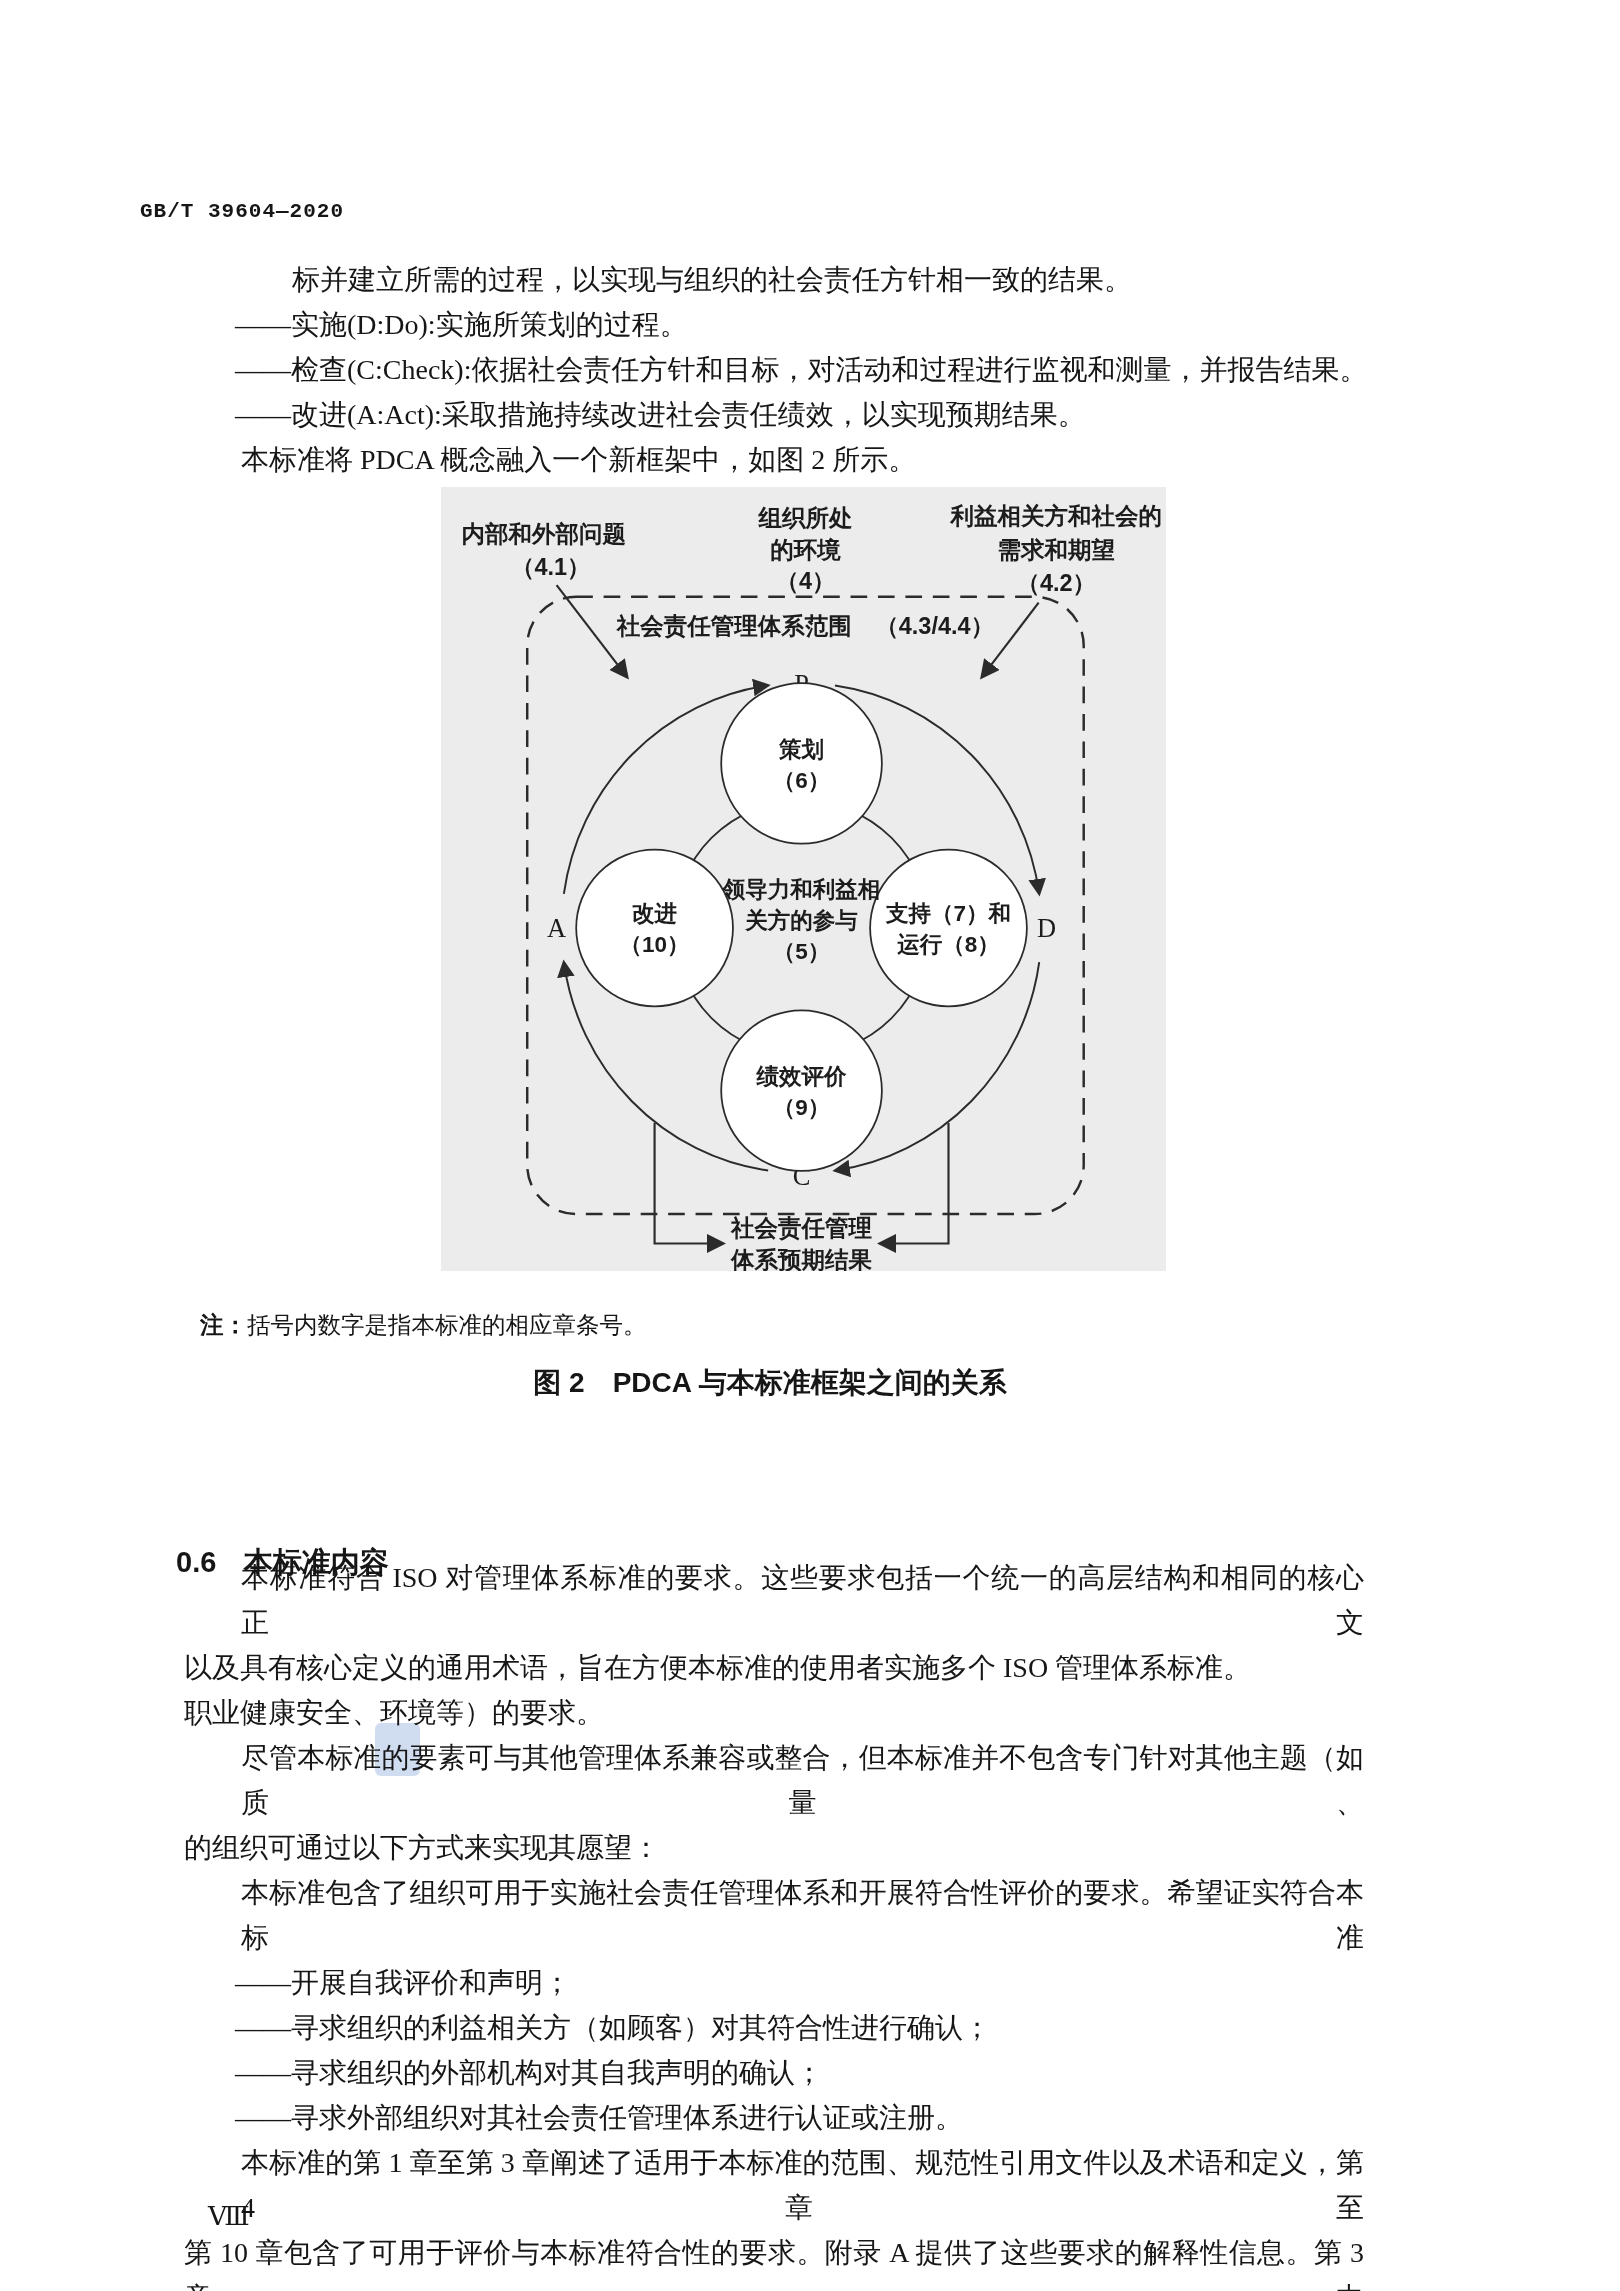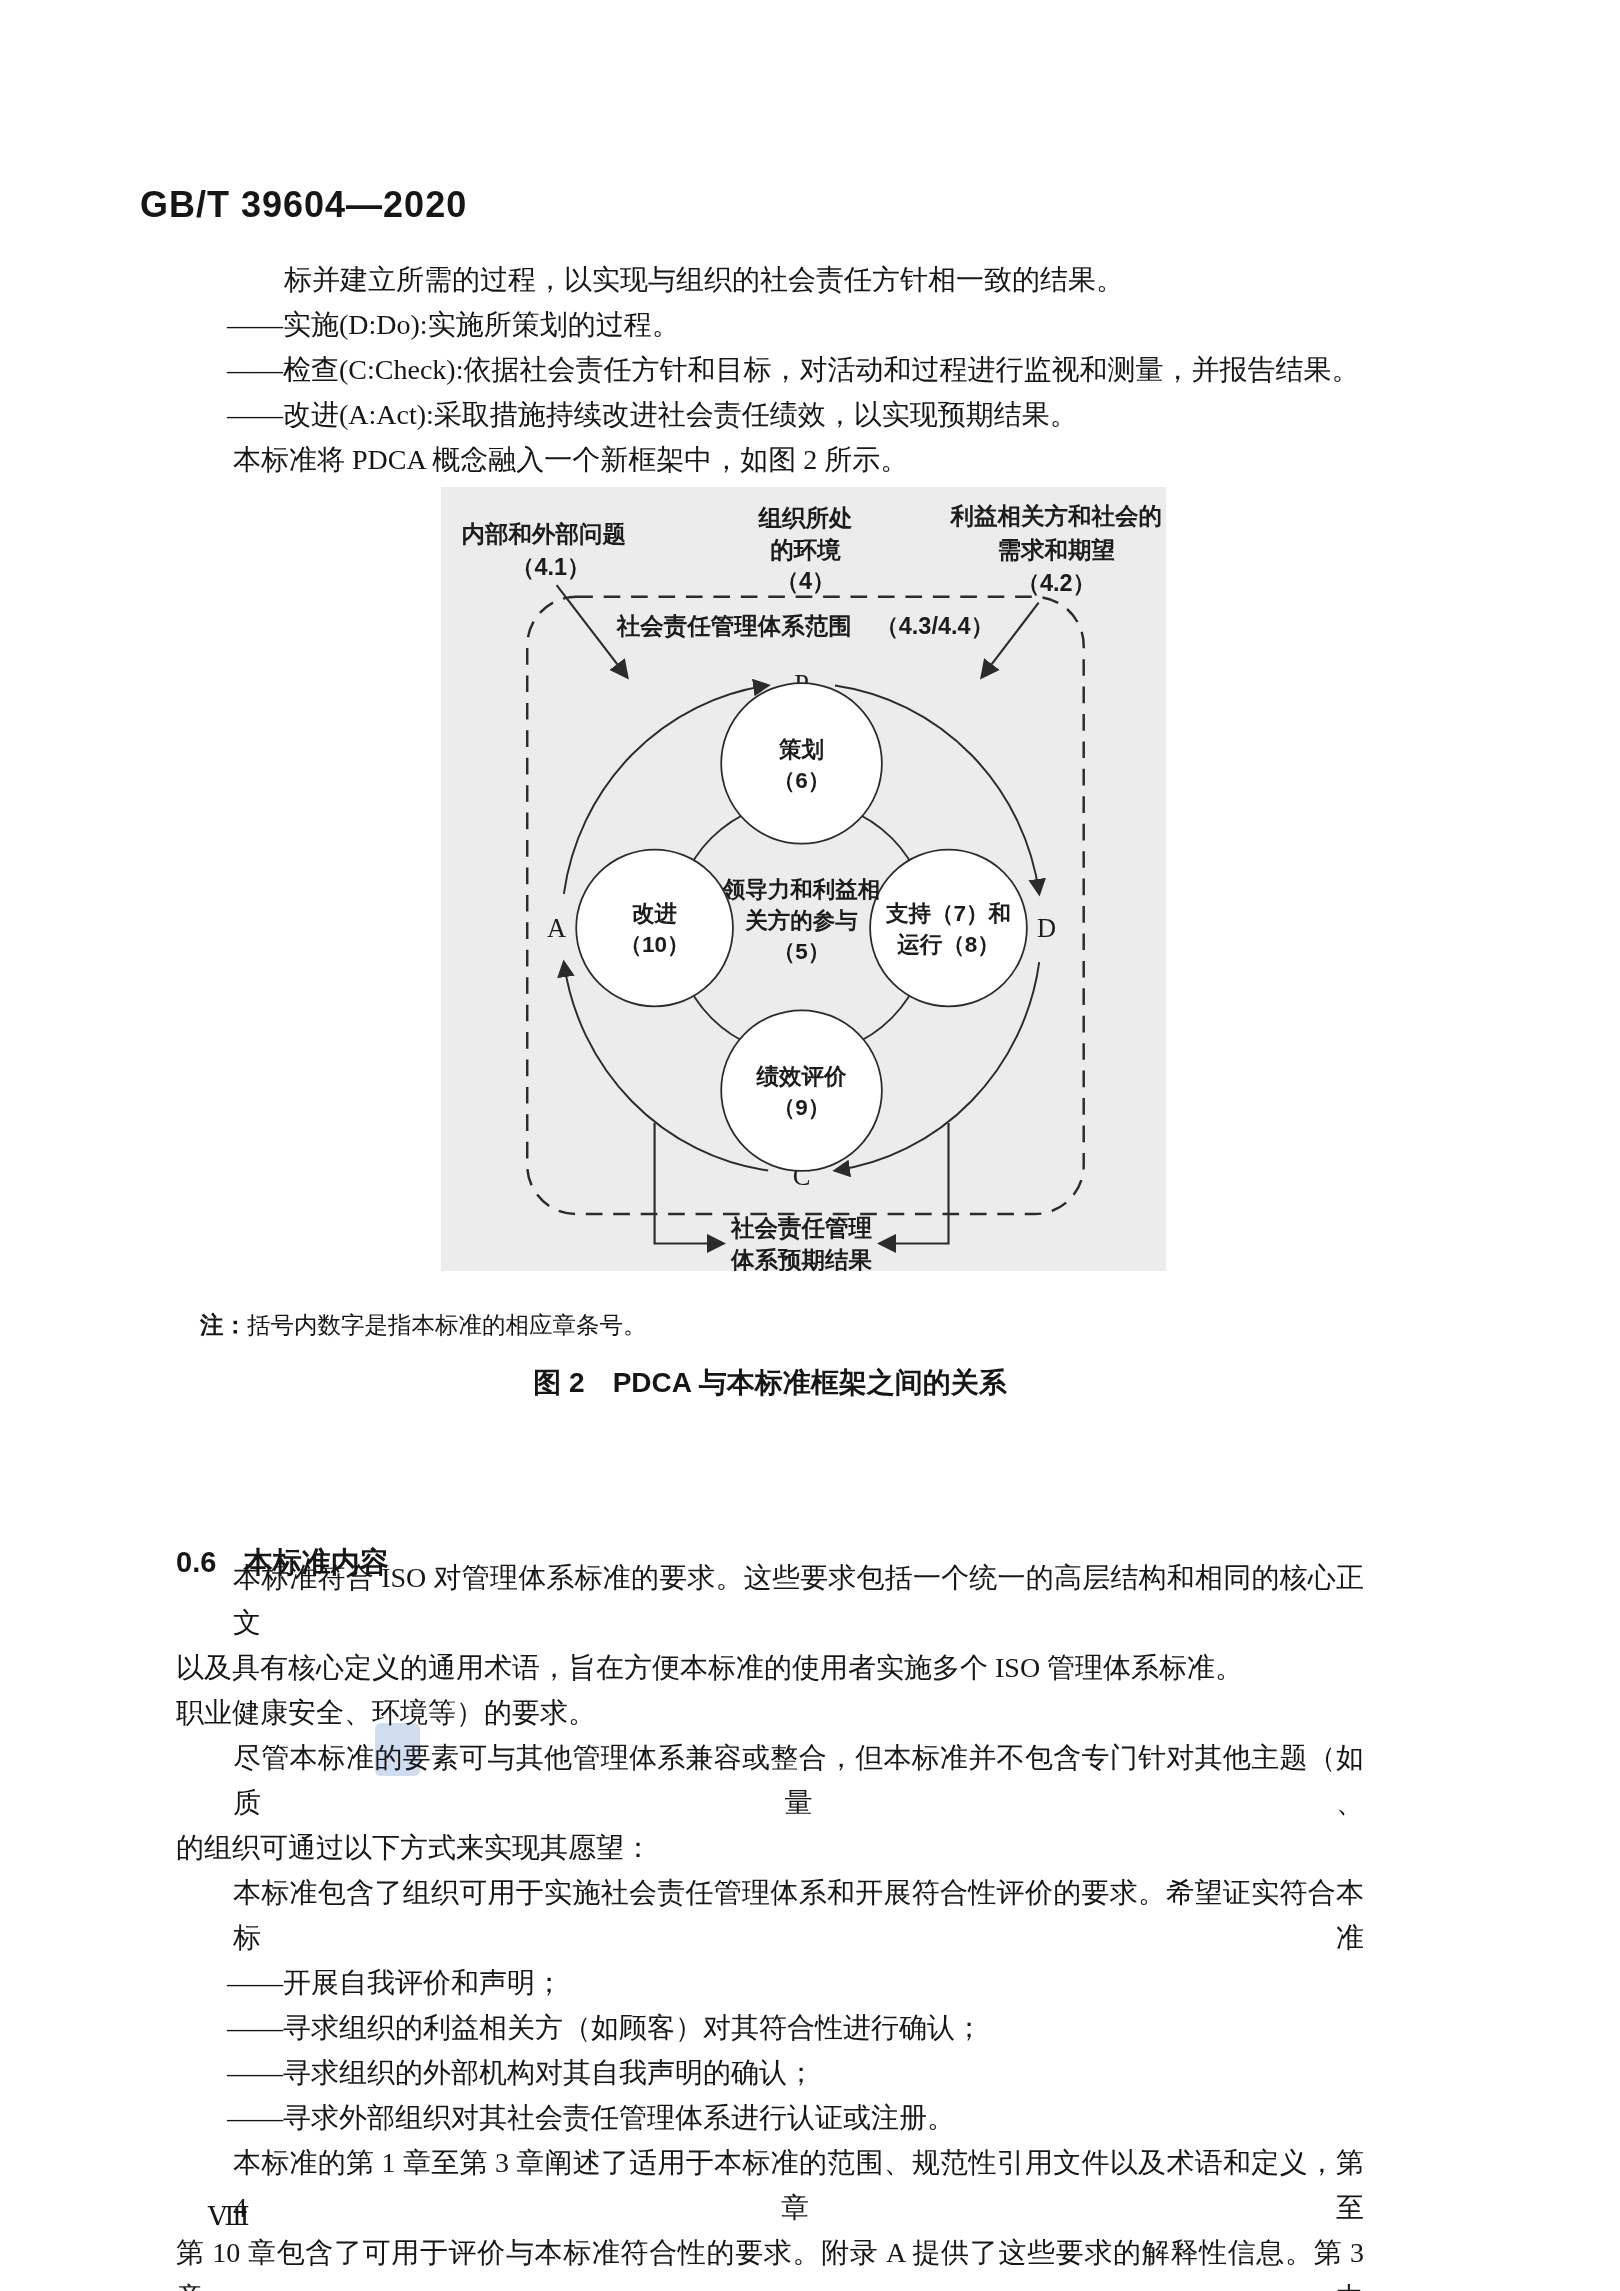--- a/index.html
+++ b/index.html
@@ -6,26 +6,26 @@
   .page{
     position:relative;
     width:1620px;height:2292px;
     background:#ffffff;
     overflow:hidden;
     font-family:"Liberation Serif","DejaVu Serif",serif;
     color:#161616;
   }
   .abs{position:absolute;}
   .doc-header{
-    left:140px;top:184px;
-    font-family:Liberation Sans, sans-serif;
-    font-weight:700;font-size:36px;letter-spacing:1px;
+    left:140px;top:200px;
+    font-family:Liberation Mono, monospace;
+    font-weight:700;font-size:21px;letter-spacing:1px;
   }
   .textcol{left:176px;width:1188px;font-size:28px;}
-  .line{min-height:45px;line-height:45px;white-space:nowrap;}
+  .line{min-height:45px;line-height:45px;white-space:nowrap;margin-left:8px;}
   .wrap{white-space:normal;}
   .fill{text-align:justify;text-align-last:justify;white-space:normal;}
   .ind-first{padding-left:57px;}
   .ind-dash{padding-left:51px;}
   .ind-cont{padding-left:108px;}
   .intro{top:257px;}
   .bodytext{top:1555px;}
   .figure-panel{
     left:441px;top:487px;width:725px;height:784px;
     background:#ececec;

